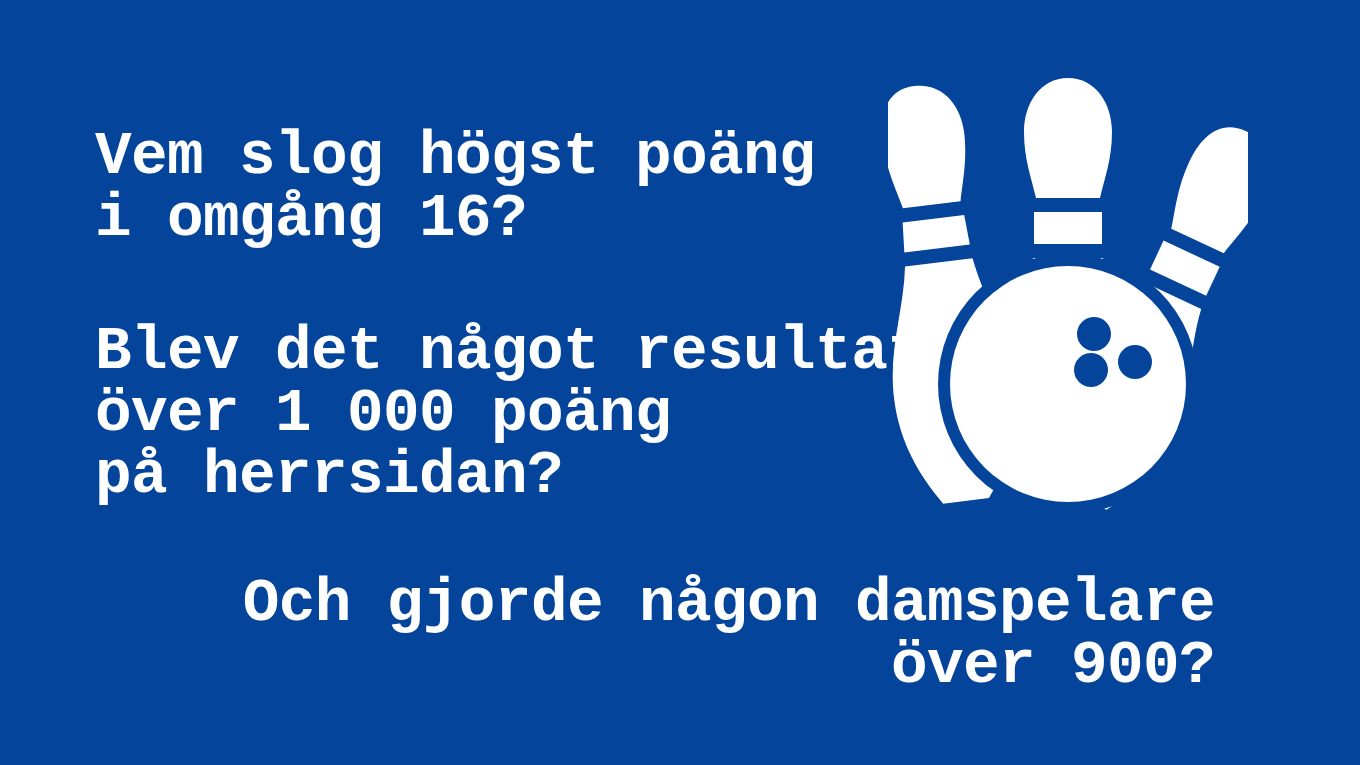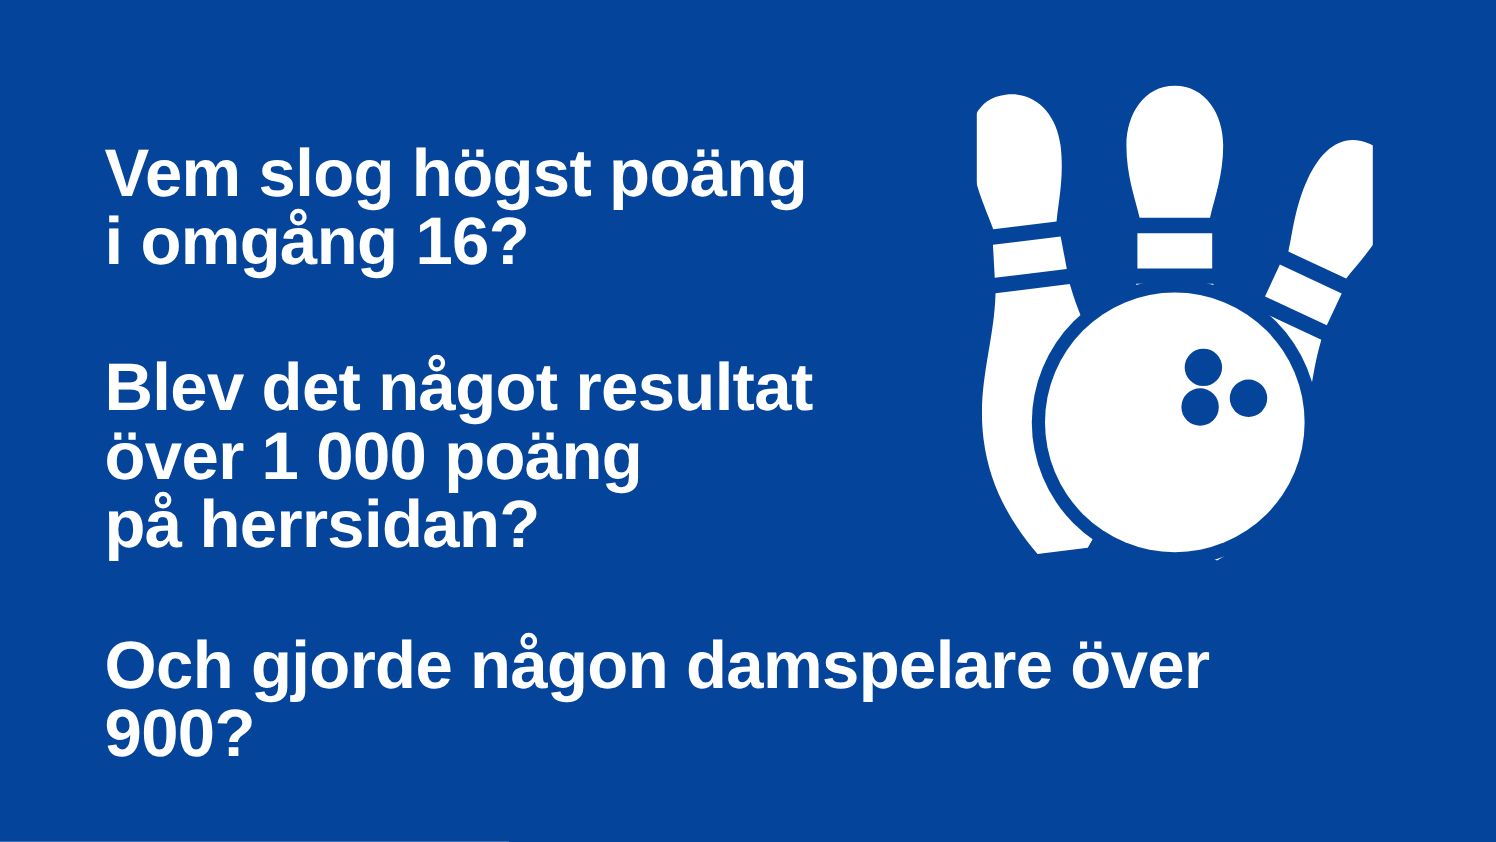--- a/index.html
+++ b/index.html
@@ -20,30 +20,30 @@
     overflow: hidden;
   }
   .text-column {
     position: absolute;
     left: 95px;
     top: 126px;
     width: 1120px;
   }
   .q-block {
     color: #ffffff;
-    font-family: Liberation Sans, sans-serif;
+    font-family: Liberation Mono, monospace;
     font-weight: bold;
     font-size: 61px;
     line-height: 62px;
     letter-spacing: -0.6px;
     white-space: pre-line;
   }
   .q-block.block-1 { margin-top: 0; }
   .q-block.block-2 { margin-top: 71px; }
-  .q-block.block-3 { margin-top: 66px; }
+  .q-block.block-3 { margin-top: 66px; text-align: right; }
 
   .bowling-icon {
     position: absolute;
     left: 888px;
     top: 62px;
     width: 360px;
     height: 460px;
   }
   .bowling-icon svg {
     display: block;

